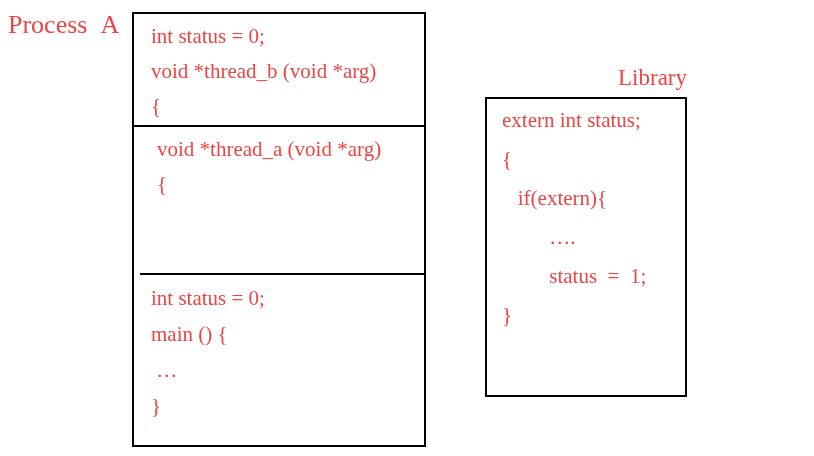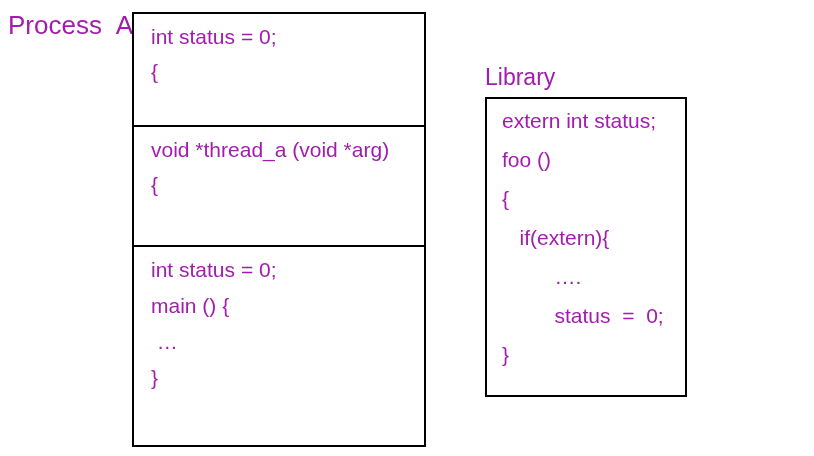--- a/index.html
+++ b/index.html
@@ -5,22 +5,22 @@
   html, body {
     margin: 0;
     padding: 0;
     background: #ffffff;
   }
   .canvas {
     position: relative;
     width: 814px;
     height: 456px;
     background: #ffffff;
-    font-family: Liberation Sans, sans-serif;
-    color: #a21caf;
+    font-family: Liberation Serif, serif;
+    color: #ef4444;
     overflow: hidden;
   }
   .proc-label {
     position: absolute;
     left: 8px;
     top: 10px;
     font-size: 26px;
     line-height: 30px;
     word-spacing: 8px;
     white-space: pre;
@@ -35,34 +35,34 @@
     box-sizing: border-box;
     background: #ffffff;
   }
   .proc-section {
     box-sizing: border-box;
     border-bottom: 2px solid #000000;
     padding: 5px 4px 0 17px;
     overflow: hidden;
   }
   .proc-section.sec-thread-b { height: 113px; }
-  .proc-section.sec-thread-a { height: 120px; }
+  .proc-section.sec-thread-a { height: 148px; margin-left: 6px; }
   .proc-section.sec-main { height: 198px; border-bottom: none; }
   .code-line {
     font-size: 21px;
     line-height: 35px;
     white-space: pre;
   }
   .sec-main .code-line { line-height: 36px; }
   .lib-label {
     position: absolute;
     left: 485px;
     top: 64px;
     width: 202px;
-    text-align: left;
+    text-align: right;
     font-size: 23px;
     line-height: 27px;
   }
   .lib-box {
     position: absolute;
     left: 485px;
     top: 97px;
     width: 202px;
     height: 300px;
     border: 2px solid #000000;
@@ -77,20 +77,21 @@
 <body>
 
 <div class="canvas">
 
   <div class="proc-label">Process A</div>
 
   <div class="proc-box">
 
     <div class="proc-section sec-thread-b">
       <div class="code-line">int status = 0;</div>
+      <div class="code-line">void *thread_b (void *arg)</div>
       <div class="code-line">{</div>
     </div>
 
     <div class="proc-section sec-thread-a">
       <div class="code-line">void *thread_a (void *arg)</div>
       <div class="code-line">{</div>
     </div>
 
     <div class="proc-section sec-main">
       <div class="code-line">int status = 0;</div>
@@ -98,21 +99,20 @@
       <div class="code-line"> …</div>
       <div class="code-line">}</div>
     </div>
 
   </div>
 
   <div class="lib-label">Library</div>
 
   <div class="lib-box">
     <div class="code-line">extern int status;</div>
-    <div class="code-line">foo ()</div>
     <div class="code-line">{</div>
     <div class="code-line">   if(extern){</div>
     <div class="code-line">         ….</div>
-    <div class="code-line">         status  =  0;</div>
+    <div class="code-line">         status  =  1;</div>
     <div class="code-line">}</div>
   </div>
 
 </div>
 
 </body></html>

